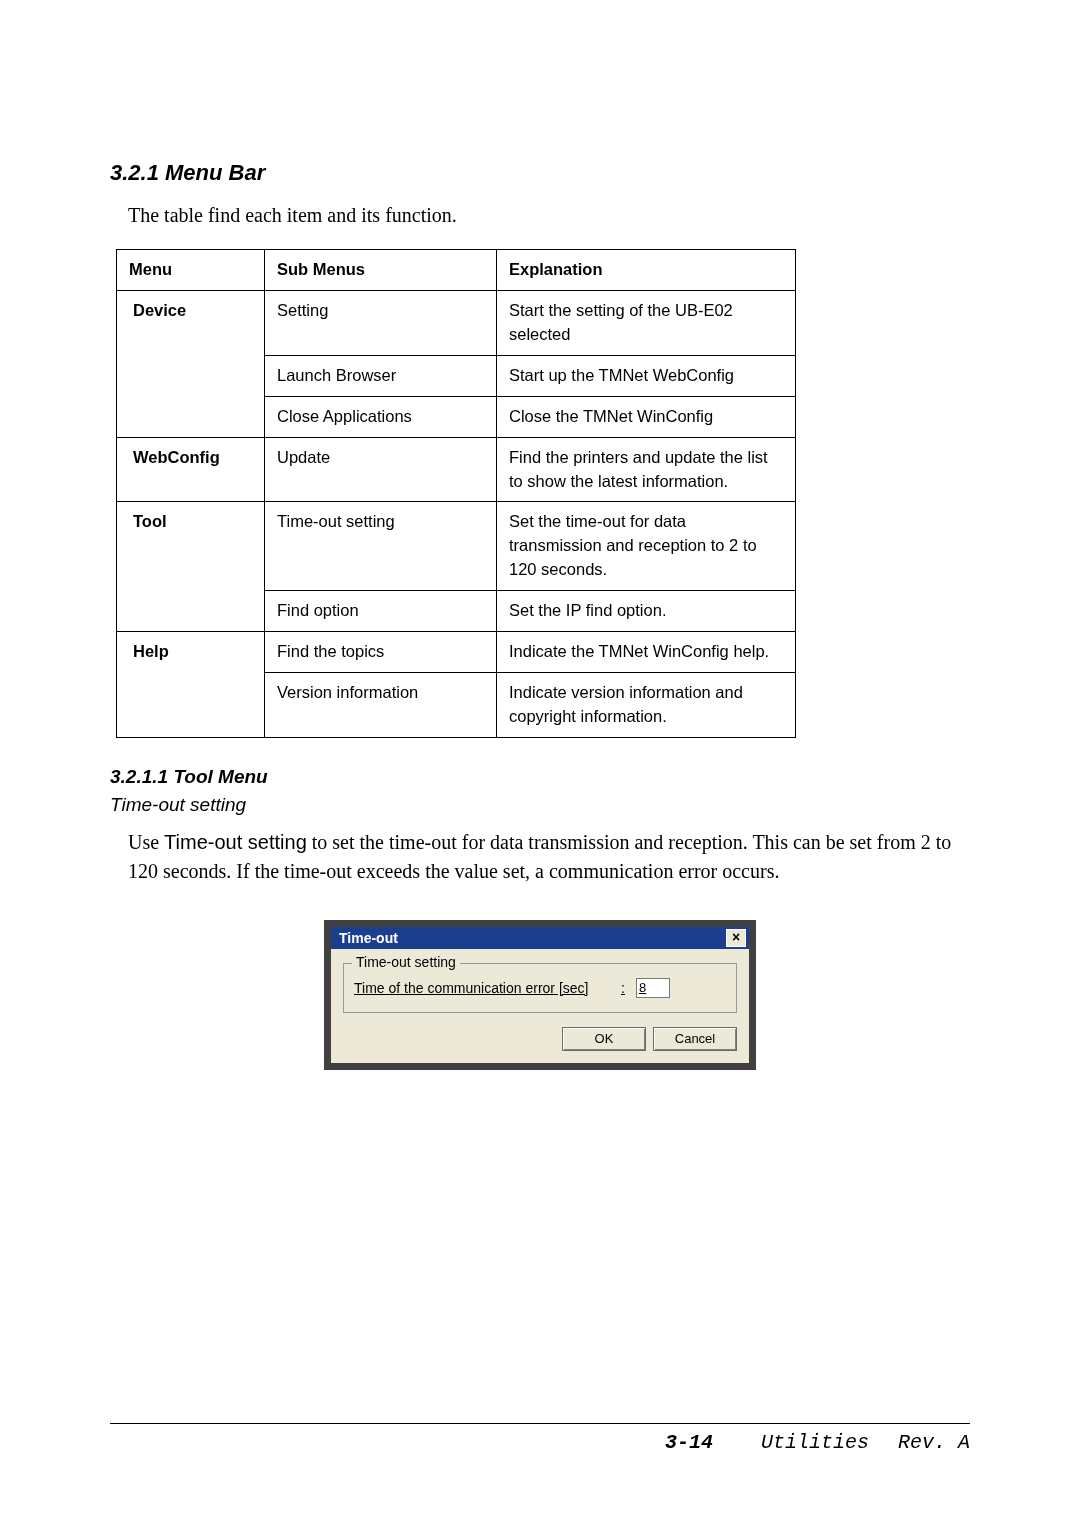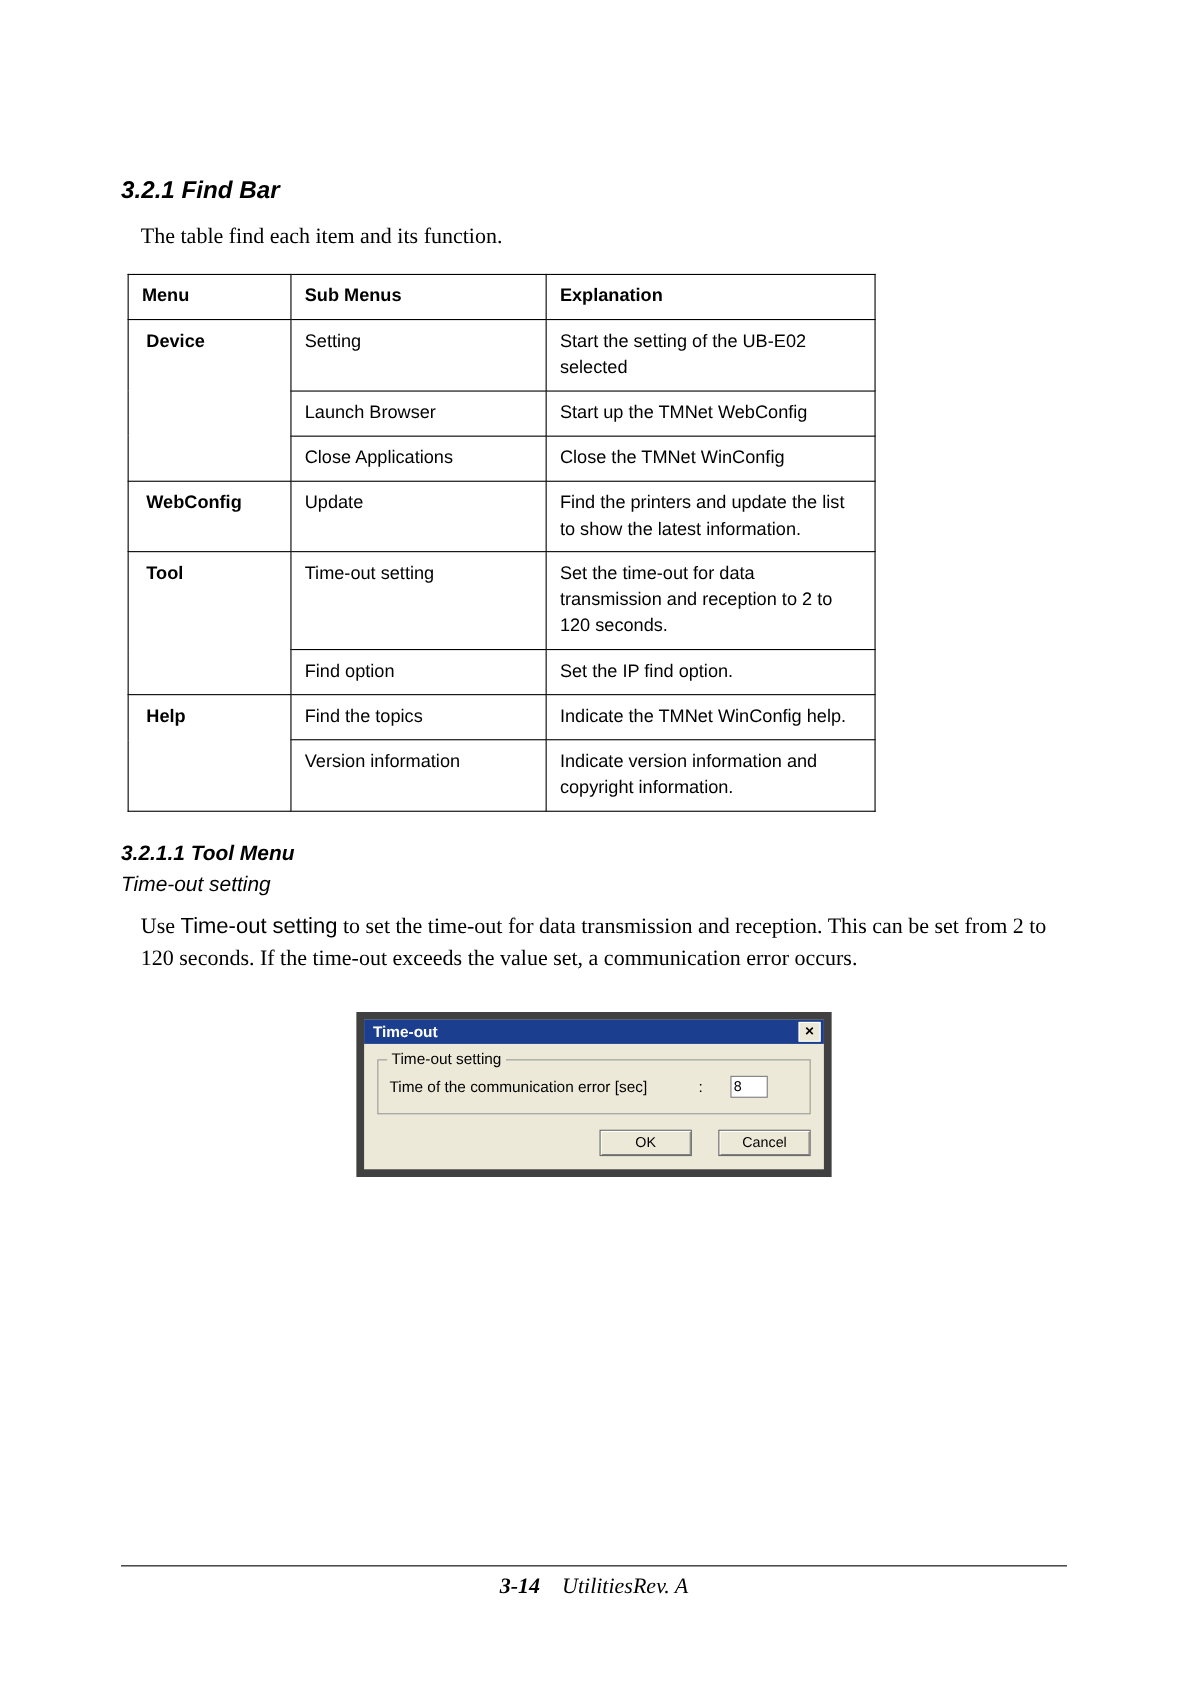--- a/index.html
+++ b/index.html
@@ -126,21 +126,22 @@
     position: absolute;
     top: -10px;
     left: 8px;
     background: #ece9d8;
     padding: 0 4px;
     font-size: 14px;
   }
   .field-row {
     display: flex;
     align-items: center;
-    gap: 24px;
+    gap: 10px;
+    text-decoration: underline;
   }
   .field-row .label {
     flex: 0 0 auto;
     width: 256px;
   }
   .field-row .colon {
     width: 6px;
     text-align: center;
   }
   .field-row input {
@@ -148,21 +149,21 @@
     height: 18px;
     background: #fff;
     border: 1px solid #7a7a7a;
     font-family: Tahoma, Arial, sans-serif;
     font-size: 13px;
     padding: 0 2px;
   }
   .button-row {
     display: flex;
     justify-content: flex-end;
-    gap: 24px;
+    gap: 7px;
     margin-top: 14px;
   }
   .button-row button {
     width: 84px;
     height: 24px;
     background: #ece9d8;
     border: 1px solid #6b6b6b;
     box-shadow: inset 1px 1px 0 #fff, inset -1px -1px 0 #808080;
     font-family: Tahoma, Arial, sans-serif;
     font-size: 13px;
@@ -176,36 +177,37 @@
     right: 110px;
     bottom: 104px;
     border-top: 1.5px solid #000;
   }
   .footer {
     position: absolute;
     left: 110px;
     right: 110px;
     bottom: 74px;
     display: flex;
-    justify-content: center;
-    font-family: Liberation Serif, serif;
+    justify-content: flex-end;
+    font-family: Liberation Mono, monospace;
     font-style: italic;
     font-size: 20px;
+    gap: 29px;
   }
   .footer .left .pageno {
     font-weight: 700;
     font-style: italic;
   }
 </style>
 </head>
 <body>
 
 <div class="page">
 
-  <h2 class="section-heading">3.2.1  Find Bar</h2>
+  <h2 class="section-heading">3.2.1  Menu Bar</h2>
 
   <p class="intro-line">The table find each item and its function.</p>
 
   <table class="menu-table">
     <colgroup>
       <col class="col-menu">
         <col class="col-sub">
         <col>
     </colgroup>
     <thead>

